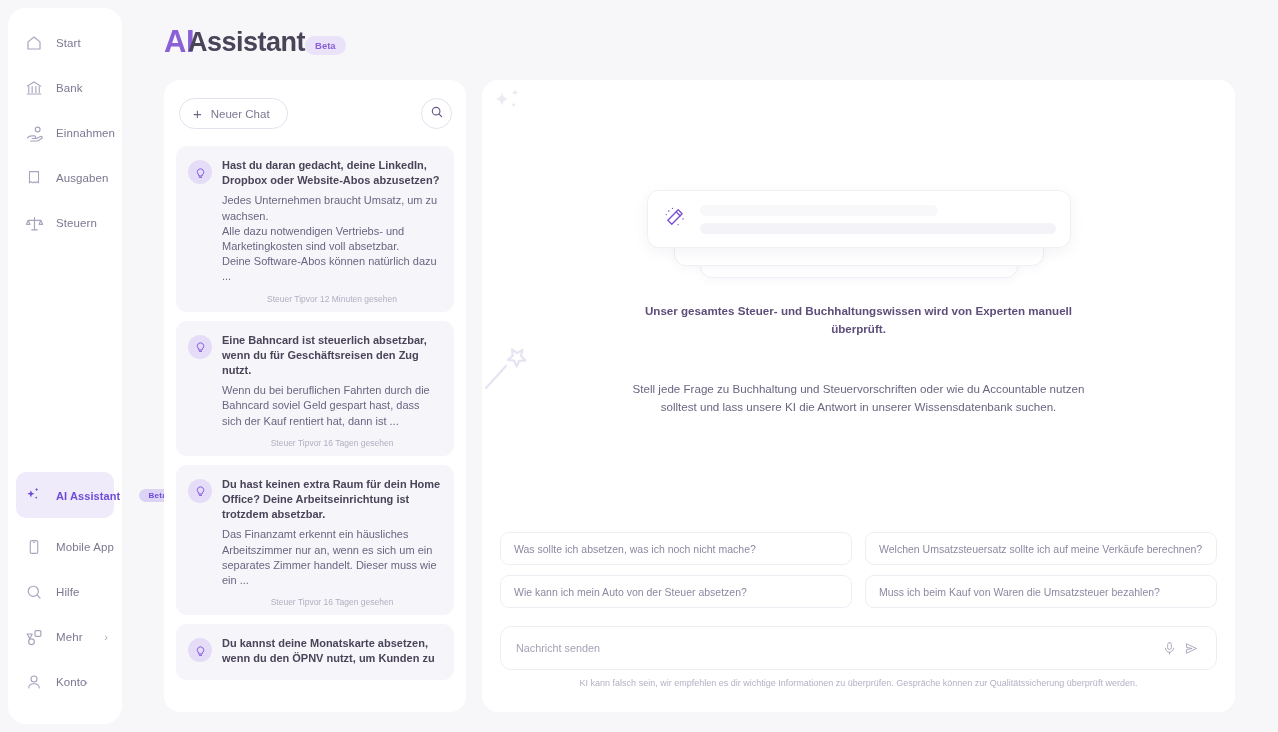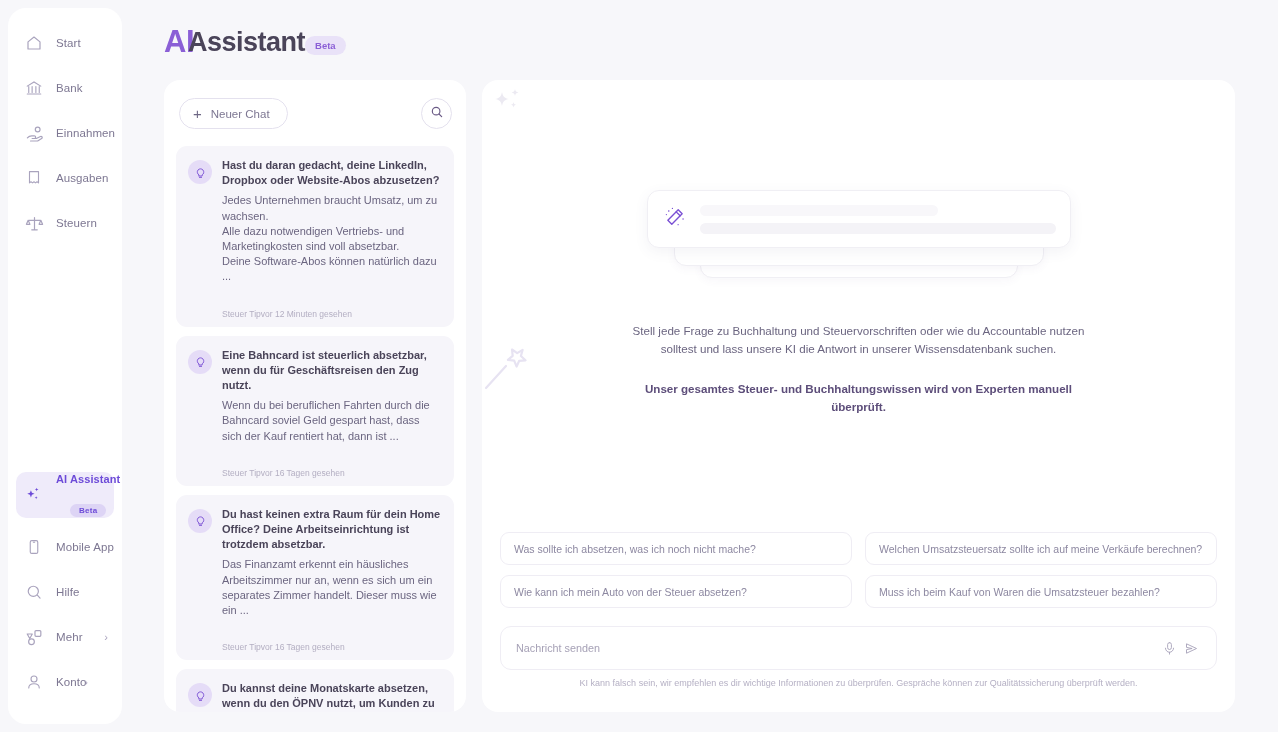--- a/index.html
+++ b/index.html
@@ -50,21 +50,21 @@
   }
   .nav-spacer { flex: 1 1 auto; }
 
   #nav-ai {
     background: #efebfa;
     height: 46px;
     align-items: center;
     margin-bottom: 12px;
   }
   #nav-ai .nav-ico { color: #6d4bd8; }
-  #nav-ai .ai-text { display: flex; flex-direction: column; gap: 19px; align-items: center;}
+  #nav-ai .ai-text { display: flex; flex-direction: row; gap: 19px; align-items: flex-end;}
   #nav-ai .nav-label { color: #6d4bd8; font-weight: bold; font-size: 11px; }
   .beta-pill-sm {
     background: #ddd4f5; color: #6d4bd8;
     font-size: 8px; font-weight: bold;
     border-radius: 8px; padding: 2px 9px;
     letter-spacing: .3px;
   }
   .nav-bottom .nav-item { margin-bottom: 11px; }
 
   
@@ -130,22 +130,22 @@
   .cc-body { flex: 1 1 auto; min-width: 0; }
   .cc-title {
     font-size: 11px; font-weight: bold; color: #4a4459;
     line-height: 15.2px; margin-bottom: 5px;
   }
   .cc-text {
     font-size: 11px; color: #6b6580;
     line-height: 15.2px;
   }
   .cc-meta {
-    display: flex; justify-content: flex-start; align-items: baseline;
-    margin-top: 24px;
+    display: flex; justify-content: center; align-items: baseline;
+    margin-top: 9px;
   }
   .cc-meta span { font-size: 8.5px; color: #b3aec2; }
 
   
   #main-panel {
     position: absolute; left: 482px; top: 80px;
     width: 753px; height: 632px;
     background: #ffffff;
     border-radius: 16px;
     overflow: hidden;
@@ -469,22 +469,22 @@
             <circle cx="15.4" cy="20.4" r=".7" fill="#7a50d4" stroke="none"></circle>
           </svg>
         </span>
         <span class="skel-lines">
           <span class="skel-bar short"></span>
           <span class="skel-bar"></span>
         </span>
       </div>
     </div>
 
+    <div id="hero-note">Unser gesamtes Steuer- und Buchhaltungswissen wird von Experten manuell überprüft.</div>
     <div id="hero-desc">Stell jede Frage zu Buchhaltung und Steuervorschriften oder wie du Accountable nutzen solltest und lass unsere KI die Antwort in unserer Wissensdatenbank suchen.</div>
-    <div id="hero-note">Unser gesamtes Steuer- und Buchhaltungswissen wird von Experten manuell überprüft.</div>
   </div>
 
   <div id="suggestions">
     <div class="sugg">Was sollte ich absetzen, was ich noch nicht mache?</div>
     <div class="sugg">Welchen Umsatzsteuersatz sollte ich auf meine Verkäufe berechnen?</div>
     <div class="sugg">Wie kann ich mein Auto von der Steuer absetzen?</div>
     <div class="sugg">Muss ich beim Kauf von Waren die Umsatzsteuer bezahlen?</div>
   </div>
 
   <div id="composer">

